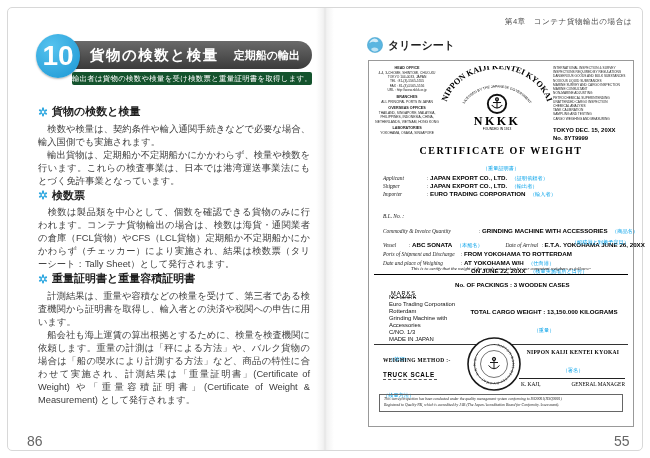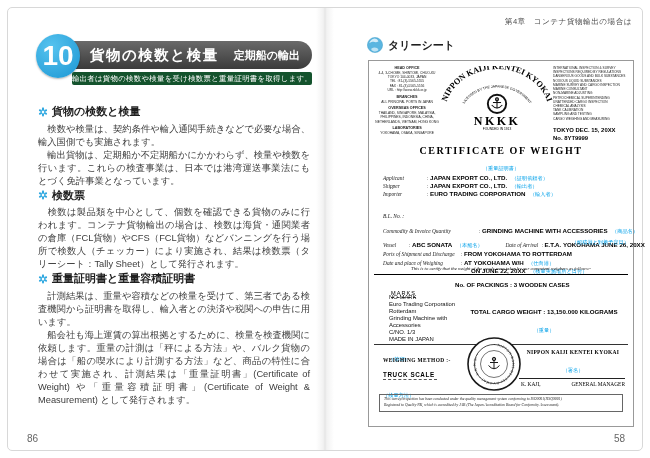--- a/index.html
+++ b/index.html
@@ -23,21 +23,21 @@
   #lp-subbar{position:absolute;left:36px;top:38px;right:0;height:13px;background:#14532d;
     border-radius:2px;color:#fff;font-size:7.4px;display:flex;align-items:center;
     justify-content:center;letter-spacing:.3px;white-space:nowrap;}
   #left-body{position:absolute;left:38px;top:104px;width:272px;}
   .sec{}
   .sec:first-child{margin-top:0;}
   .sec-h{display:flex;align-items:center;gap:4px;font-size:11px;font-weight:bold;color:#1f1f1f;
     margin:0 0 3.5px 0;}
   .flower{width:10px;height:10px;flex:0 0 auto;}
   .body-para{margin:0;font-size:9.3px;line-height:1.4;color:#3c3c3c;text-align:justify;}
-  .pnum{position:absolute;top:433px;font-size:10px;color:#666;}
+  .pnum{position:absolute;top:433px;font-size:14px;color:#666;}
   #pnum-left{left:27px;}
   #pnum-right{left:614px;}
 
   
   #chapter-header{position:absolute;top:17px;left:360px;width:272px;text-align:right;
     font-size:7.6px;color:#4c4c4c;letter-spacing:.5px;}
   #figure-title-row{position:absolute;top:37px;left:367px;display:flex;align-items:center;gap:5px;}
   #figure-title{font-size:11px;font-weight:bold;color:#1f1f1f;}
   .globe{width:16px;height:16px;}
 
@@ -159,21 +159,21 @@
             </g>
           <g transform="rotate(300 6 6)">
               <ellipse cx="6" cy="2.6" rx="1.3" ry="2.2"></ellipse>
             </g>
         </g>
           <circle cx="6" cy="6" r="1" fill="#fff"></circle>
       </svg>
       <span>検数票</span>
     </h3>
     <div>
-        <p class="body-para">　検数は製品類を中心として、個数を確認できる貨物のみに行われます。コンテナ貨物輸出の場合は、検数は海貨・通関業者の倉庫（FCL貨物）やCFS（FCL貨物）などバンニングを行う場所で検数人（チェッカー）により実施され、結果は検数票（タリーシート：Tally Sheet）として発行されます。</p>
+        <p class="body-para">　検数は製品類を中心として、個数を確認できる貨物のみに行われます。コンテナ貨物輸出の場合は、検数は海貨・通関業者の倉庫（FCL貨物）やCFS（LCL貨物）定期船か不定期船かにかかわらず（チェッカー）により実施され、結果は検数票（タリーシート：Tally Sheet）として発行されます。</p>
       </div>
   </section>
 
   <section class="sec">
     <h3 class="sec-h">
       <svg class="flower" viewBox="0 0 12 12">
         <g fill="#2da7e0">
           <ellipse cx="6" cy="2.6" rx="1.3" ry="2.2"></ellipse>
           <g transform="rotate(60 6 6)">
               <ellipse cx="6" cy="2.6" rx="1.3" ry="2.2"></ellipse>
@@ -402,13 +402,13 @@
     <span>K. KAJI,</span>
     <span>GENERAL MANAGER</span>
   </div>
 
   <div class="c-abs" id="c-footer">
       <div>This survey/inspection has been conducted under the quality management system conforming to ISO9001(JISQ9001)</div>
       <div>Registered to Quality NK, which is accredited by JAB (The Japan Accreditation Board for Conformity Assessment).</div>
     </div>
 </div>
 
-<div class="pnum" id="pnum-right">58</div>
+<div class="pnum" id="pnum-right">55</div>
 
 </body></html>

